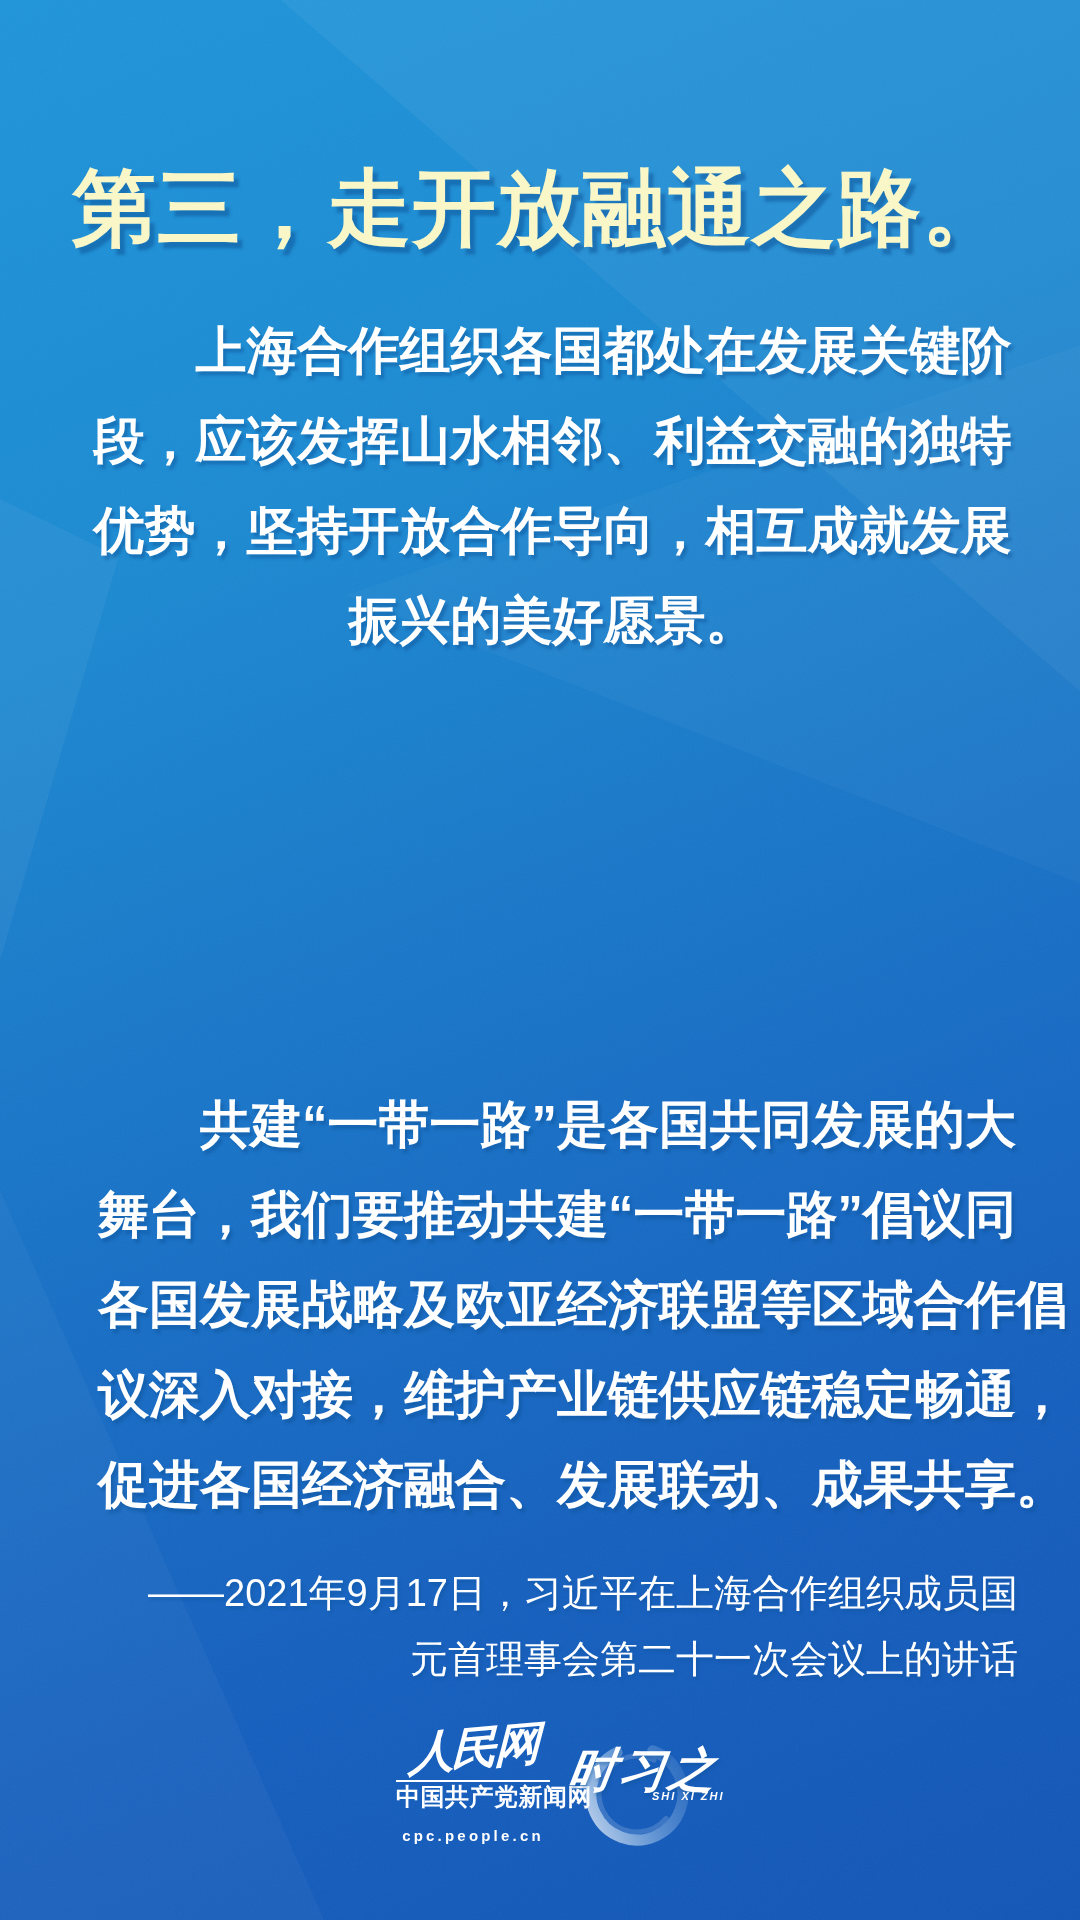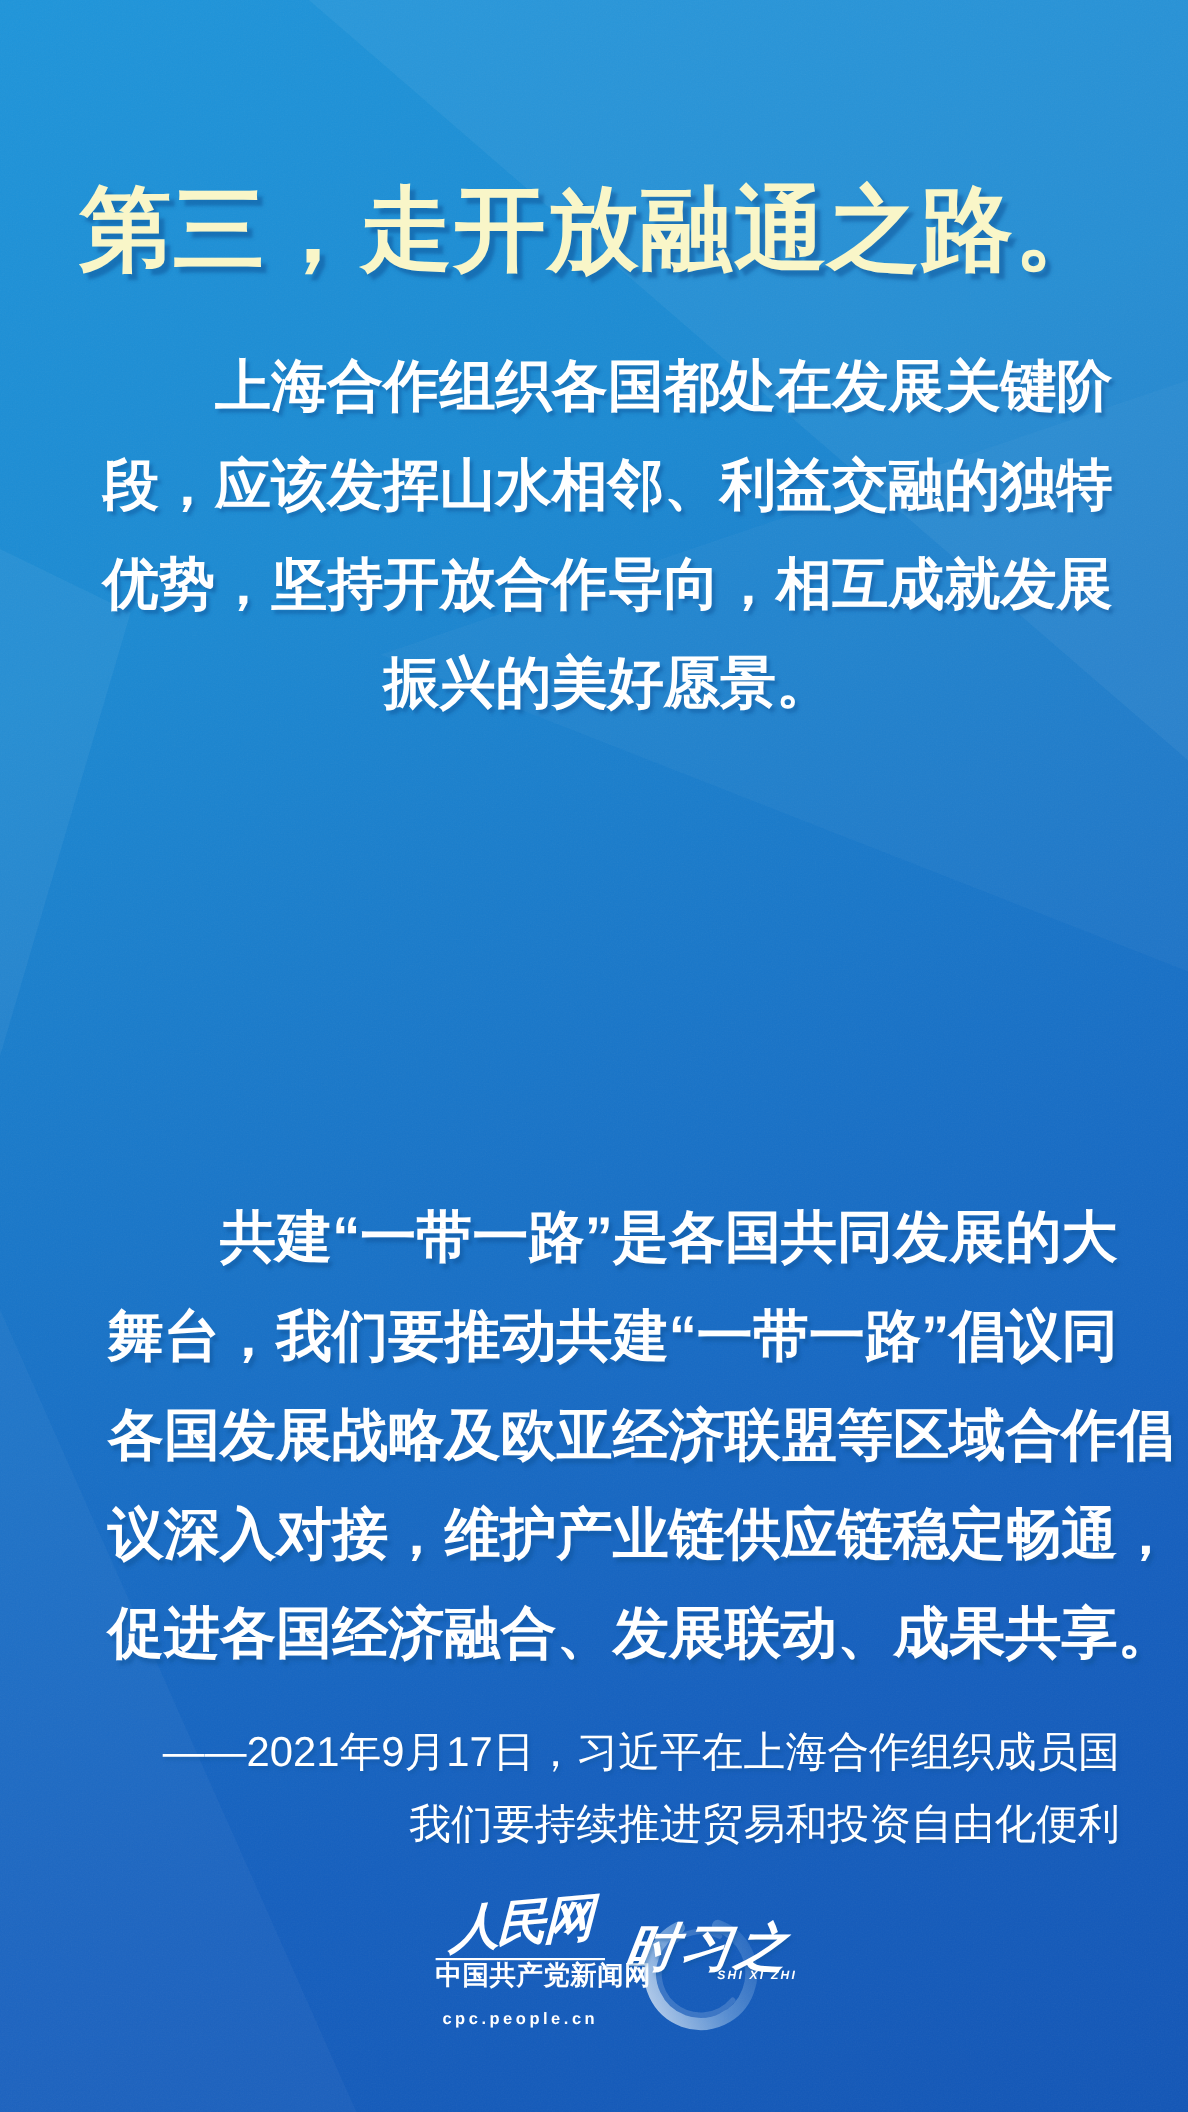--- a/index.html
+++ b/index.html
@@ -81,21 +81,21 @@
 段，应该发挥山水相邻、利益交融的独特
 优势，坚持开放合作导向，相互成就发展
 振兴的美好愿景。</p>
   <p class="para p3">共建“一带一路”是各国共同发展的大
 舞台，我们要推动共建“一带一路”倡议同
 各国发展战略及欧亚经济联盟等区域合作倡
 议深入对接，维护产业链供应链稳定畅通，
 促进各国经济融合、发展联动、成果共享。</p>
 
   <p class="attribution">——2021年9月17日，习近平在上海合作组织成员国
-我们要持续推进贸易和投资自由化便利</p>
+元首理事会第二十一次会议上的讲话</p>
 
   <div class="footer">
 
     <div class="pd-logo">
       <div class="pd-script">人民网</div>
       <div class="pd-line"></div>
       <div class="pd-name">中国共产党新闻网</div>
       <div class="pd-domain">cpc.people.cn</div>
     </div>
 

